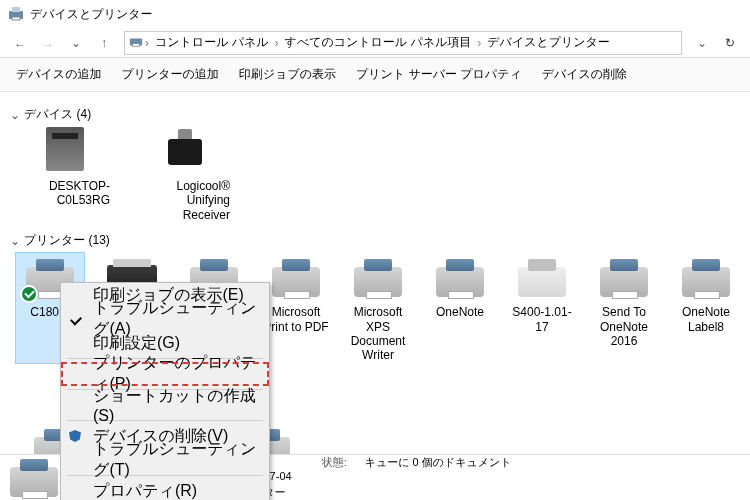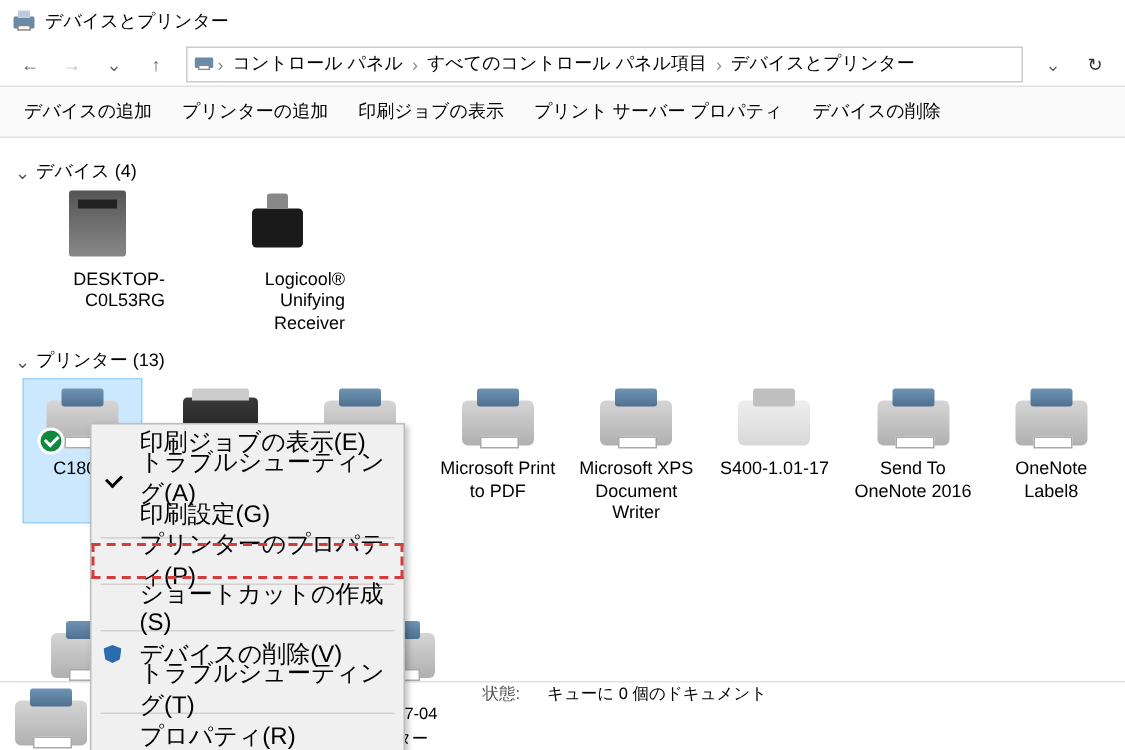--- a/index.html
+++ b/index.html
@@ -149,20 +149,26 @@
         <span>Microsoft Print to PDF</span>
       </div>
       <div class="printer-item">
         <div class="printer-icon">
           <div class="printer-body"></div>
         </div>
         <span>Microsoft XPS Document Writer</span>
       </div>
       <div class="printer-item">
         <div class="printer-icon">
+          <div class="printer-body"></div>
+        </div>
+        <span>OneNote</span>
+      </div>
+      <div class="printer-item">
+        <div class="printer-icon">
           <div class="printer-light"></div>
         </div>
         <span>S400-1.01-17</span>
       </div>
       <div class="printer-item">
         <div class="printer-icon">
           <div class="printer-body"></div>
         </div>
         <span>Send To OneNote 2016</span>
       </div>

